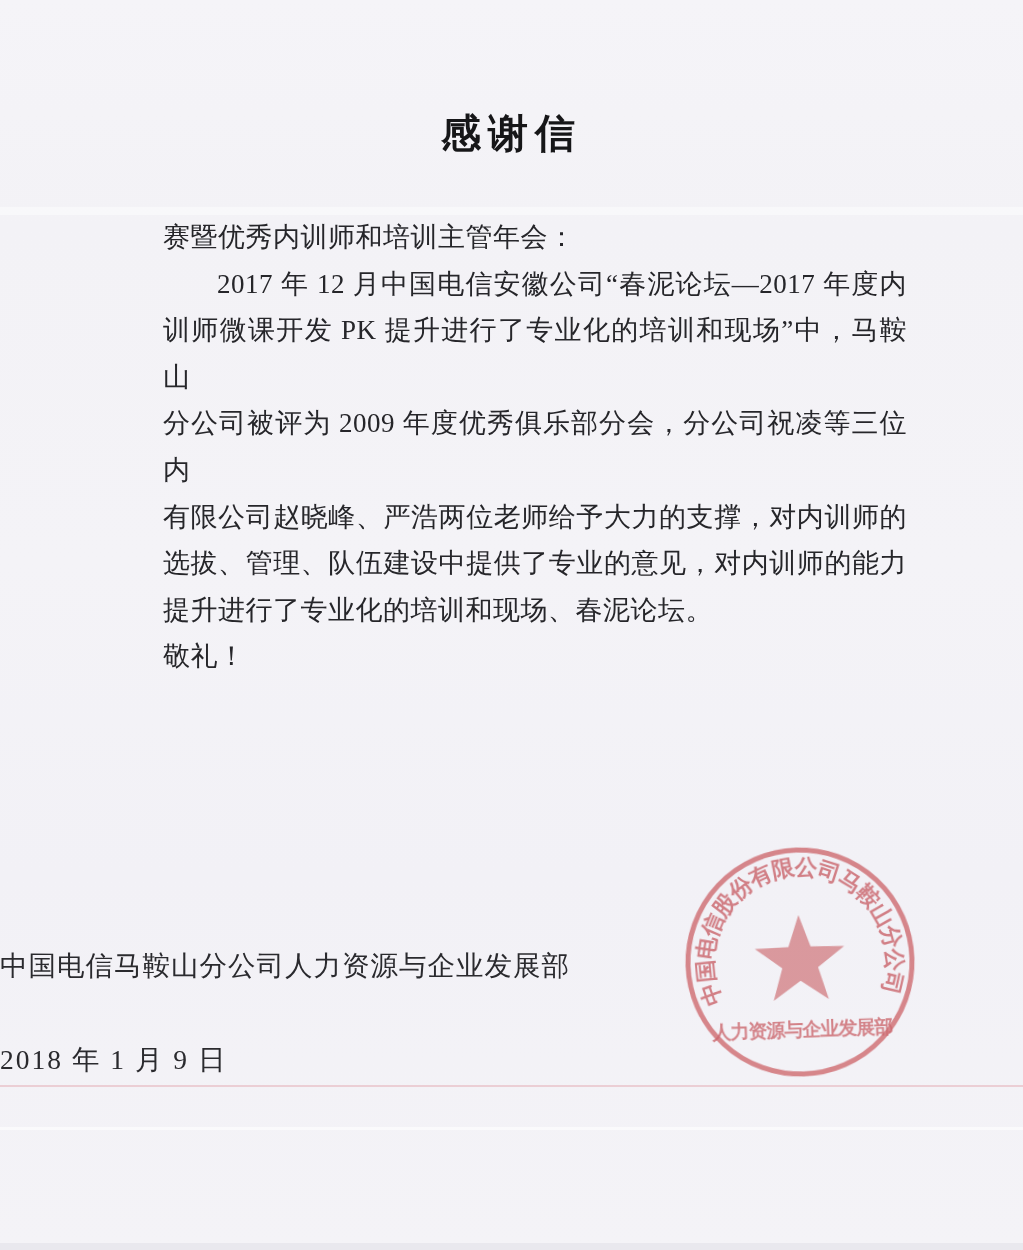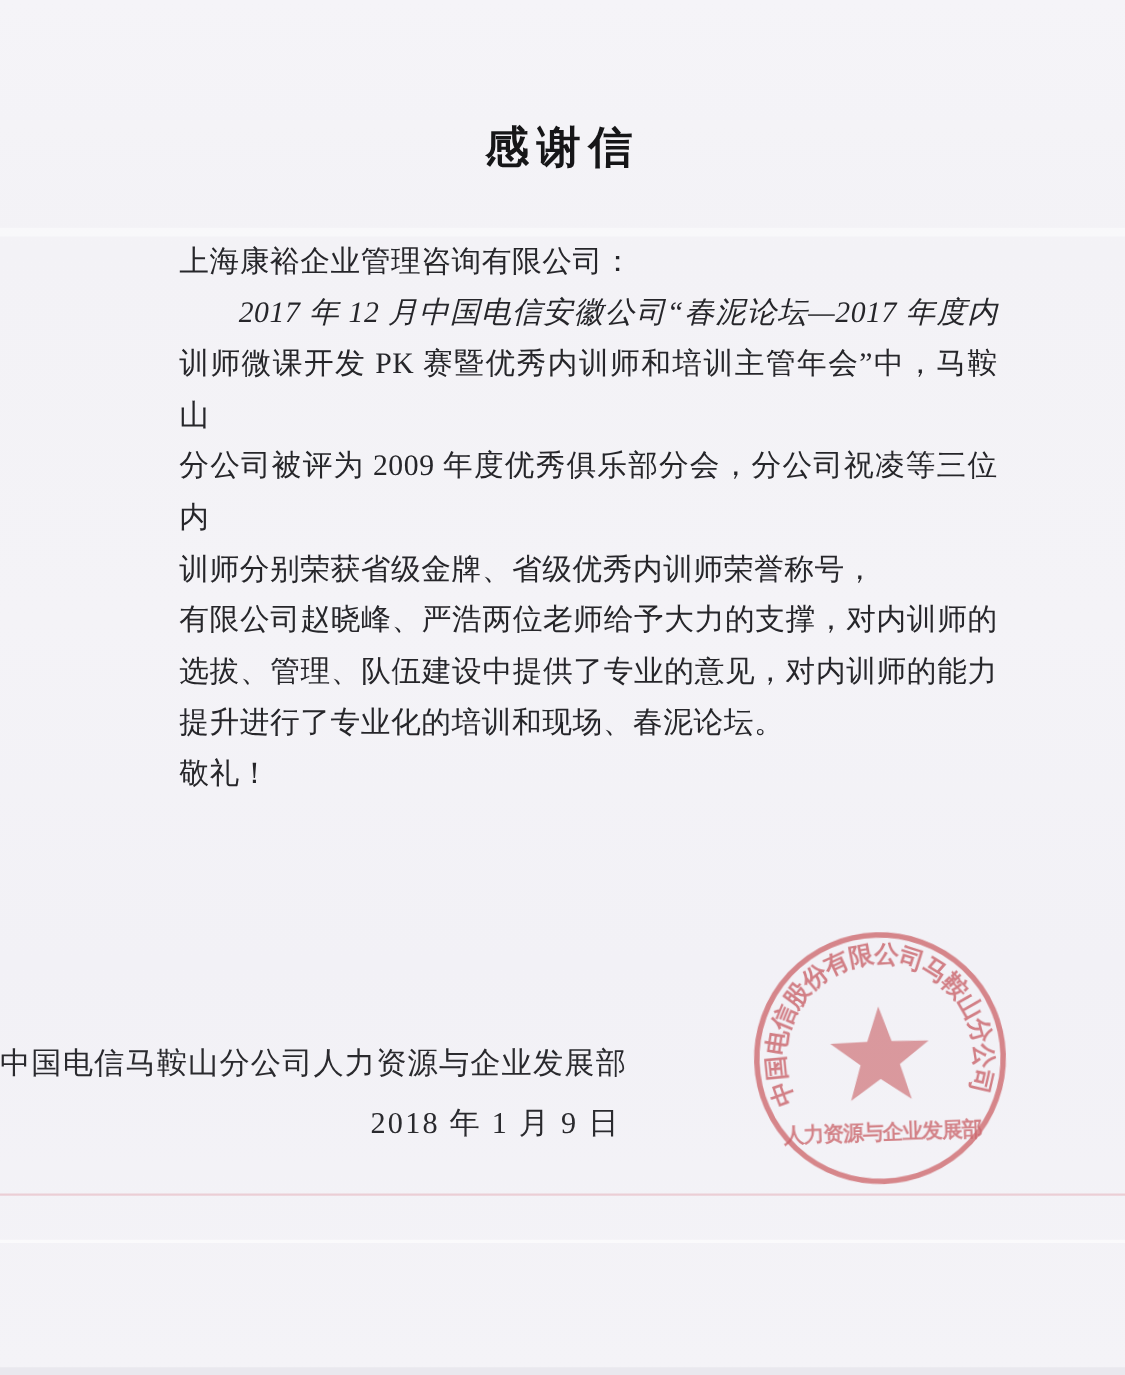--- a/index.html
+++ b/index.html
@@ -37,31 +37,31 @@
   .line{
     line-height:46.6px;
     white-space:nowrap;
     letter-spacing:.5px;
   }
   .line.justify{
     white-space:normal;
     text-align:justify;
     text-align-last:justify;
   }
-  .line.indent{text-indent:2em;font-style:italic;}
+  .line.indent{text-indent:2em;}
 
   .signature{
     position:absolute;top:948px;left:0;width:905px;
     text-align:left;
     font-size:27.5px;letter-spacing:1px;
     color:#2a2a2e;
   }
   .date{
-    position:absolute;top:1003px;left:0;width:901px;
-    text-align:center;
+    position:absolute;top:1042px;left:0;width:901px;
+    text-align:left;
     font-size:27.5px;letter-spacing:2px;
     color:#2a2a2e;
   }
 
   .stamp{
     position:absolute;left:650px;top:812px;
     width:300px;height:300px;
     mix-blend-mode:multiply;
     opacity:.88;
     filter:blur(.4px);
@@ -75,25 +75,24 @@
 <div class="page">
 
   <div class="stripe s1"></div>
   <div class="stripe s2"></div>
   <div class="stripe s3"></div>
   <div class="stripe s4"></div>
 
   <div class="title">感谢信</div>
 
   <div class="body-text">
-    <div class="line">上海康裕企业管理咨询有限公司：</div>
+    <div class="line">赛暨优秀内训师和培训主管年会：</div>
     <div class="line indent justify">2017 年 12 月中国电信安徽公司“春泥论坛—2017 年度内</div>
-    <div class="line justify">训师微课开发 PK 赛暨优秀内训师和培训主管年会”中，马鞍山</div>
+    <div class="line justify">训师微课开发 PK 提升进行了专业化的培训和现场”中，马鞍山</div>
     <div class="line justify">分公司被评为 2009 年度优秀俱乐部分会，分公司祝凌等三位内</div>
-    <div class="line">训师分别荣获省级金牌、省级优秀内训师荣誉称号，</div>
     <div class="line justify">有限公司赵晓峰、严浩两位老师给予大力的支撑，对内训师的</div>
     <div class="line justify">选拔、管理、队伍建设中提供了专业的意见，对内训师的能力</div>
     <div class="line">提升进行了专业化的培训和现场、春泥论坛。</div>
     <div class="line">敬礼！</div>
   </div>
 
   <div class="signature">中国电信马鞍山分公司人力资源与企业发展部</div>
   <div class="date">2018 年 1 月 9 日</div>
 
   <div class="stamp">

